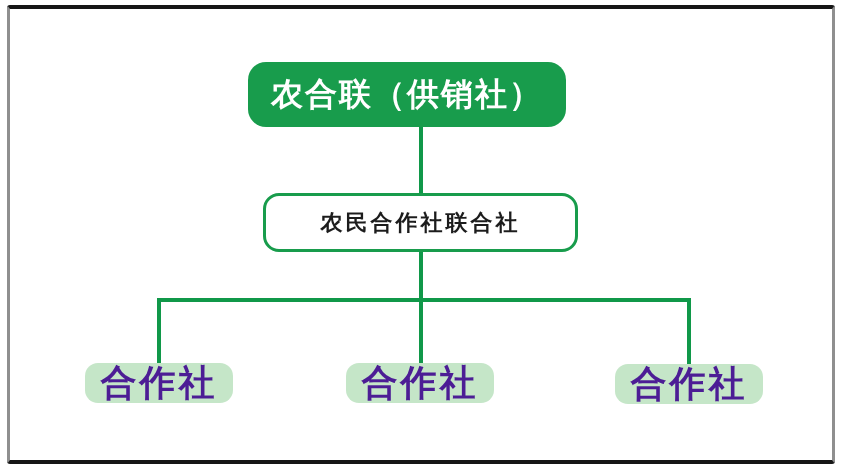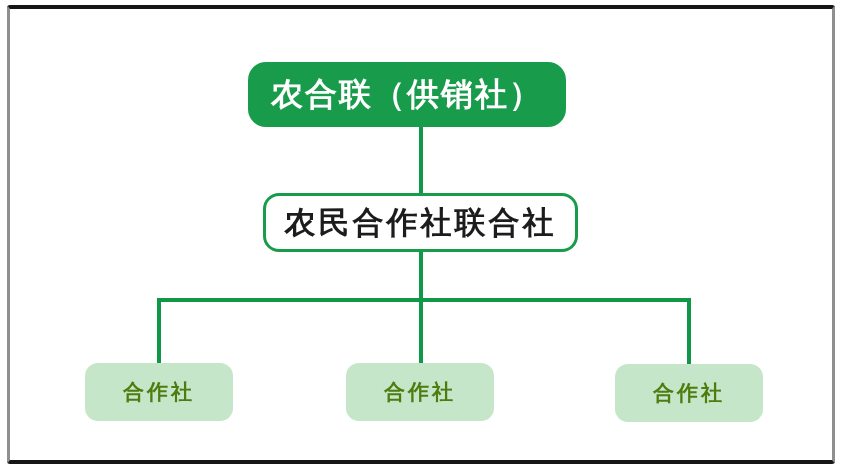--- a/index.html
+++ b/index.html
@@ -52,30 +52,30 @@
   }
   .node-federation {
     left: 263px;
     top: 193px;
     width: 315px;
     height: 59px;
     background: #ffffff;
     border: 3px solid #189c4c;
     border-radius: 16px;
     color: #1c1c1c;
-    font-size: 31px;
+    font-size: 22px;
     letter-spacing: 3px;
   }
   .node-coop {
     width: 148px;
-    height: 58px;
+    height: 40px;
     background: #c5e6c8;
     border-radius: 13px;
-    color: #4d7c0f;
-    font-size: 21px;
+    color: #4c1d95;
+    font-size: 36px;
     letter-spacing: 3px;
   }
   .coop-1 { left: 85px;  top: 363px; }
   .coop-2 { left: 346px; top: 363px; }
   .coop-3 { left: 615px; top: 364px; }
   .connector {
     position: absolute;
     background: #109849;
   }
   .conn-root-fed   { left: 419px; top: 127px; width: 4px; height: 66px; }

